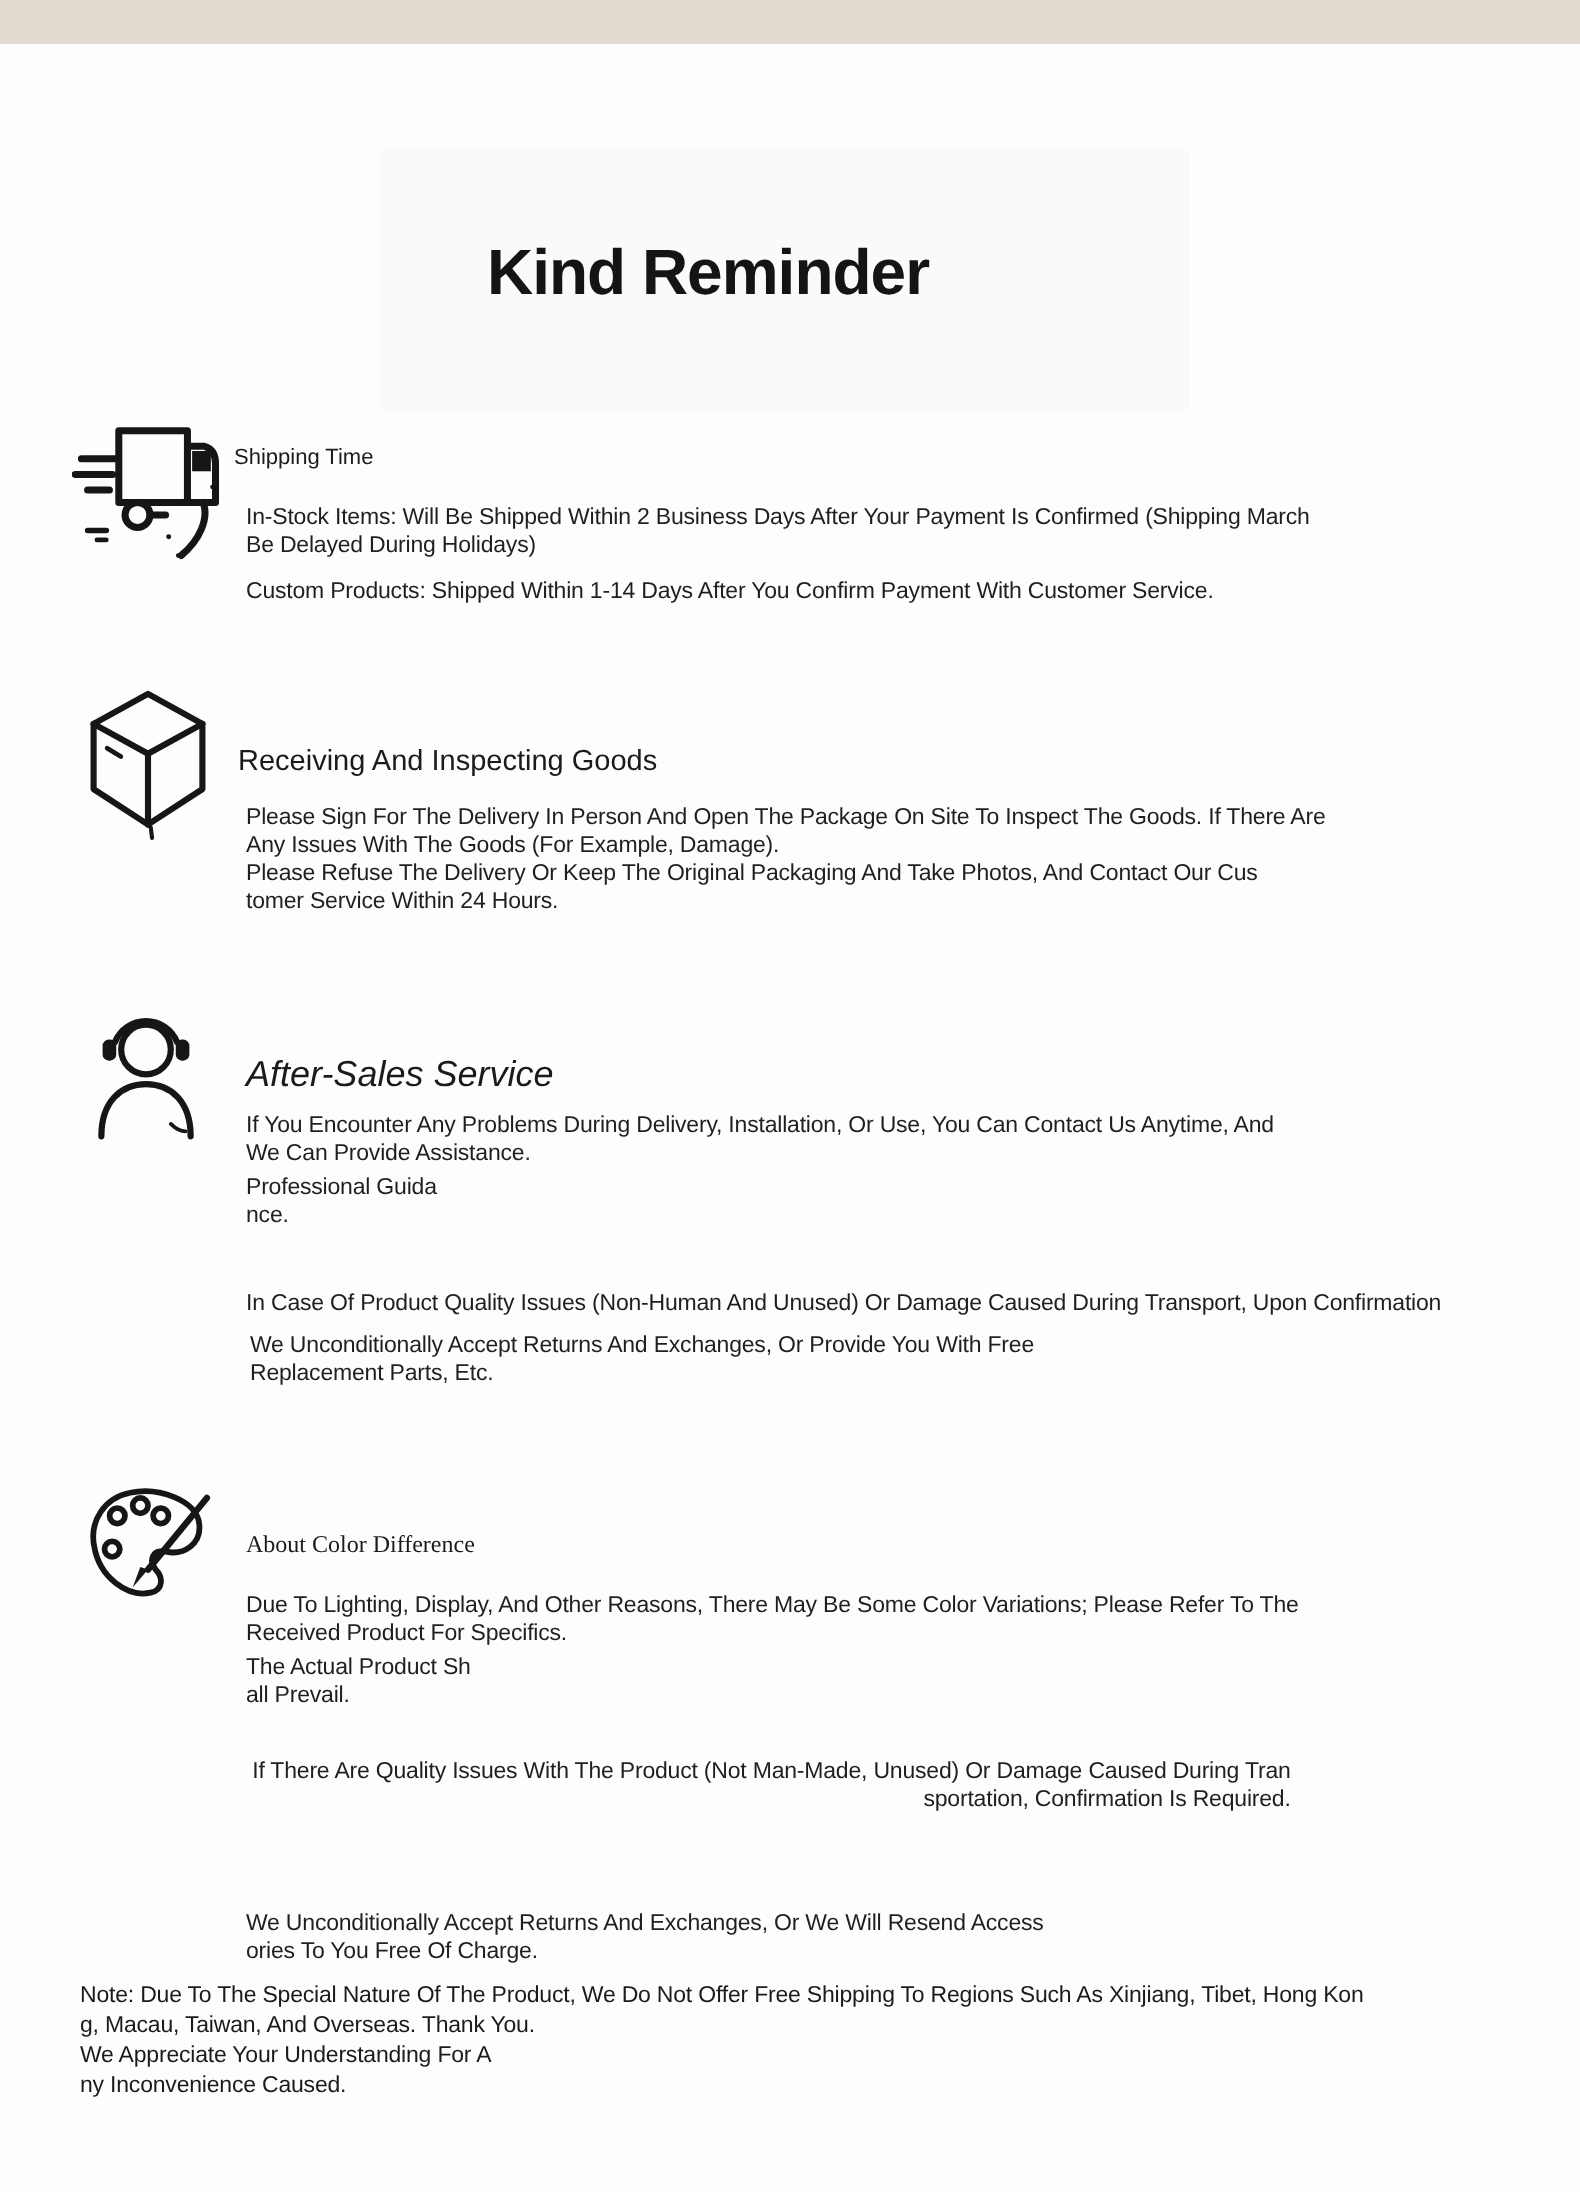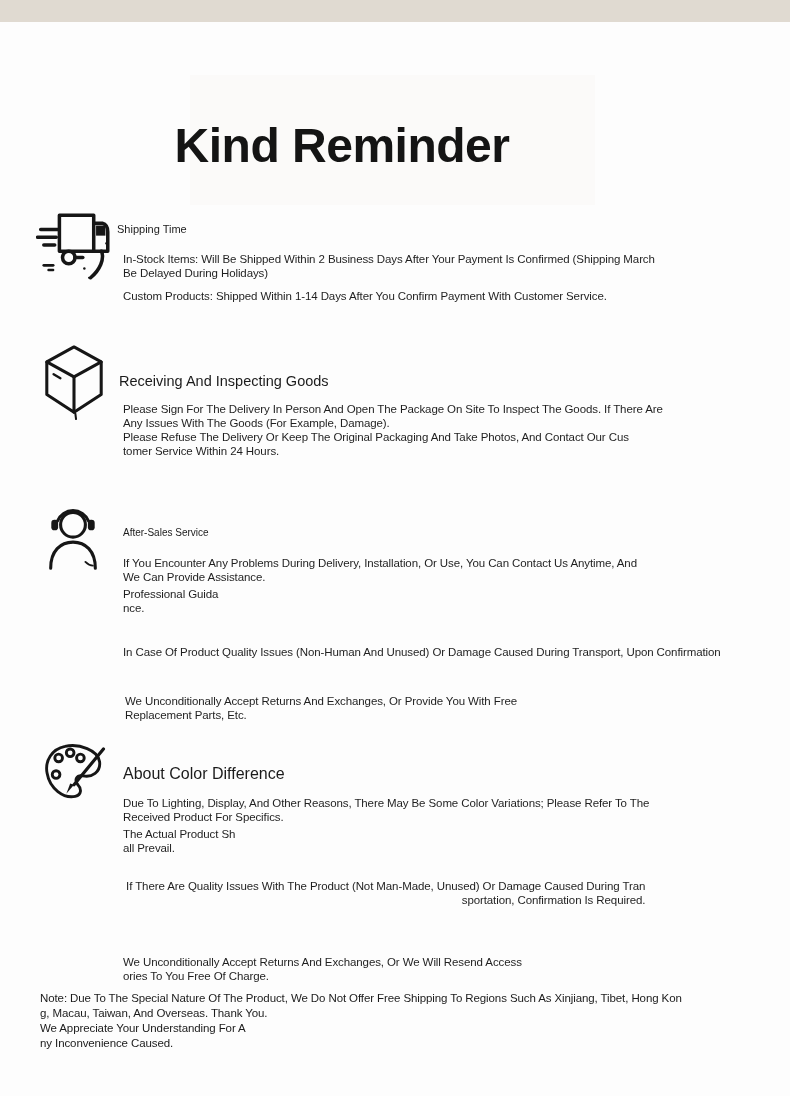--- a/index.html
+++ b/index.html
@@ -11,32 +11,32 @@
   .topbar{
     position:absolute;left:0;top:0;width:790px;height:22px;
     background:#e0dad1;
   }
   .title-shade{
     position:absolute;left:190px;top:75px;width:405px;height:130px;
     background:#fbfaf9;
   }
   .page-title{
     position:absolute;left:0;top:118px;width:684px;
-    text-align:center;font-size:48px;line-height:1.15;font-weight:700;
-    color:#141414;letter-spacing:-0.5px;
+    text-align:center;font-size:32px;line-height:1.15;font-weight:700;
+    color:#141414;letter-spacing:-0.5px;padding-left:12px;
   }
   .icon{position:absolute;}
   .icon svg{display:block;width:100%;height:100%;}
   .heading{
     position:absolute;color:#1b1b1b;font-weight:400;white-space:nowrap;
   }
   .h-s1{left:117px;top:223px;font-size:11px;}
   .h-s2{left:119px;top:373px;font-size:14.5px;}
-  .h-s3{left:123px;top:527px;font-size:10px;}
-  .h-s4{left:123px;top:765px;font-size:16px;}
+  .h-s3{left:123px;top:527px;font-size:18px;font-style:italic;}
+  .h-s4{left:123px;top:765px;font-size:12px;font-family:Liberation Serif, serif;}
   .para{
     position:absolute;font-size:11.5px;line-height:14px;
     white-space:pre-wrap;color:#1f1f1f;letter-spacing:-0.1px;
   }
   .clip{white-space:nowrap;overflow:hidden;width:667px;}
   .note{
     position:absolute;left:40px;top:991px;font-size:11.5px;line-height:15px;
     white-space:pre-wrap;color:#1b1b1b;letter-spacing:-0.1px;width:720px;
   }
 </style>
@@ -93,21 +93,21 @@
     <path d="M14,106 C14,78 30,64 50,64 C70,64 86,78 86,106"></path>
     <path d="M70,96 c4,4 8,6 12,6" stroke-width="3"></path>
   </svg>
 </div>
 <div class="heading h-s3">After-Sales Service</div>
 <div class="para" style="left:123px;top:556px;">If You Encounter Any Problems During Delivery, Installation, Or Use, You Can Contact Us Anytime, And
 We Can Provide Assistance.</div>
 <div class="para" style="left:123px;top:587px;">Professional Guida
 nce.</div>
 <div class="para clip" style="left:123px;top:645px;">In Case Of Product Quality Issues (Non-Human And Unused) Or Damage Caused During Transport, Upon Confirmation</div>
-<div class="para" style="left:125px;top:666px;margin-top:28px;">We Unconditionally Accept Returns And Exchanges, Or Provide You With Free
+<div class="para" style="left:125px;top:666px;">We Unconditionally Accept Returns And Exchanges, Or Provide You With Free
 Replacement Parts, Etc.</div>
 
 <div class="icon" style="left:42px;top:740px;width:64px;height:64px;">
   <svg viewBox="0 0 100 100" fill="none" stroke="#161616" stroke-width="4.5" stroke-linecap="round" stroke-linejoin="round">
     <path d="M36,10 C16,14 4,32 8,52 C12,76 34,92 52,88 C62,86 62,76 56,70 C50,62 54,54 64,56 C78,59 92,50 90,34 C88,16 58,5 36,10 Z"></path>
     <circle cx="26" cy="28" r="6"></circle>
     <circle cx="44" cy="20" r="6"></circle>
     <circle cx="60" cy="28" r="6"></circle>
     <circle cx="22" cy="54" r="6"></circle>
     <path d="M96,14 L50,70" stroke-width="5"></path>

